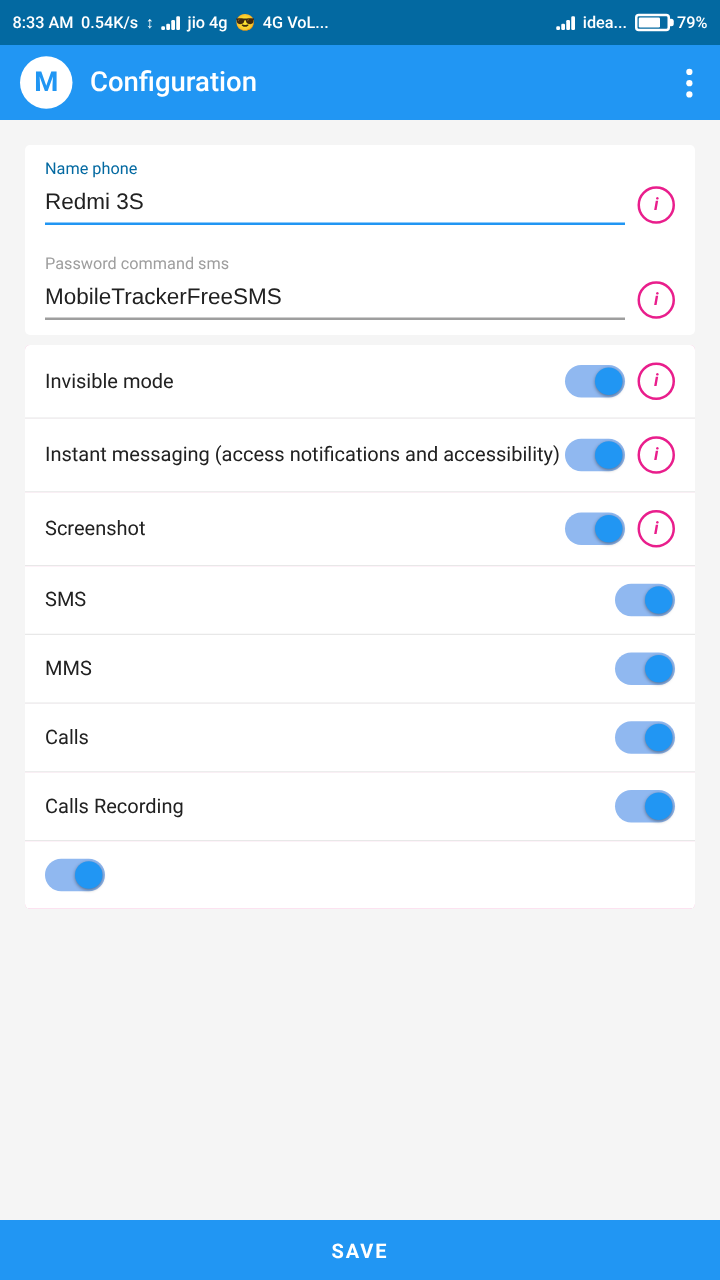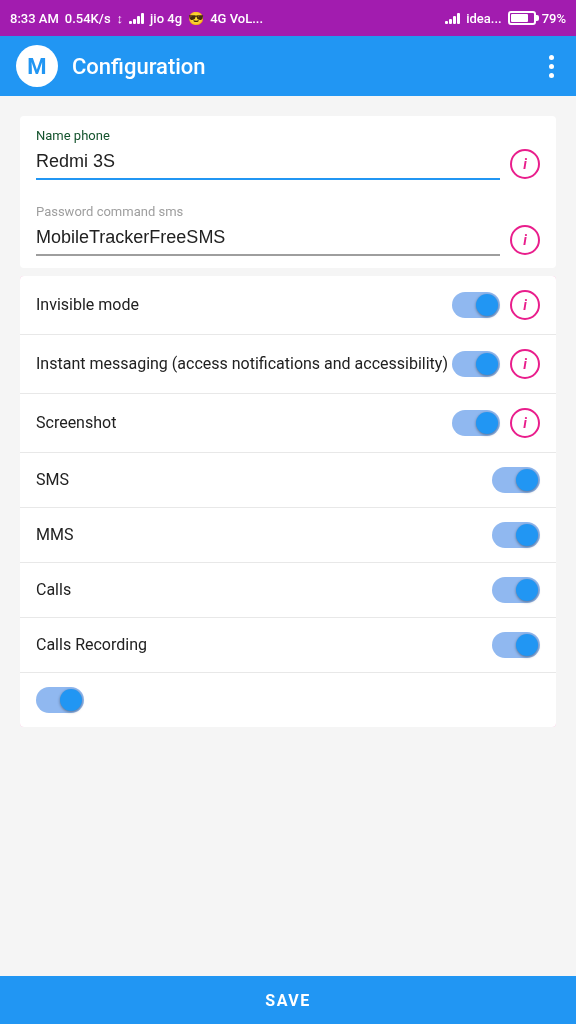--- a/index.html
+++ b/index.html
@@ -8,21 +8,21 @@
       width: 576px;
       min-height: 1024px;
       font-family: 'Roboto', Arial, sans-serif;
       background: #f0f0f0;
       display: flex;
       flex-direction: column;
     }
 
     
     .status-bar {
-      background: #a21caf;
+      background: #0369a1;
       height: 36px;
       display: flex;
       align-items: center;
       justify-content: space-between;
       padding: 0 10px;
       color: white;
       font-size: 13px;
       font-weight: 500;
     }
     .status-left { display: flex; align-items: center; gap: 6px; }
@@ -114,21 +114,21 @@
       overflow-y: auto;
     }
 
     
     .field-group {
       margin-bottom: 24px;
       position: relative;
     }
     .field-label {
       font-size: 13px;
-      color: #14532d;
+      color: #0369a1;
       margin-bottom: 4px;
     }
     .field-label.grey { color: #9e9e9e; }
     .field-row {
       display: flex;
       align-items: center;
       gap: 10px;
     }
     .field-input {
       flex: 1;

